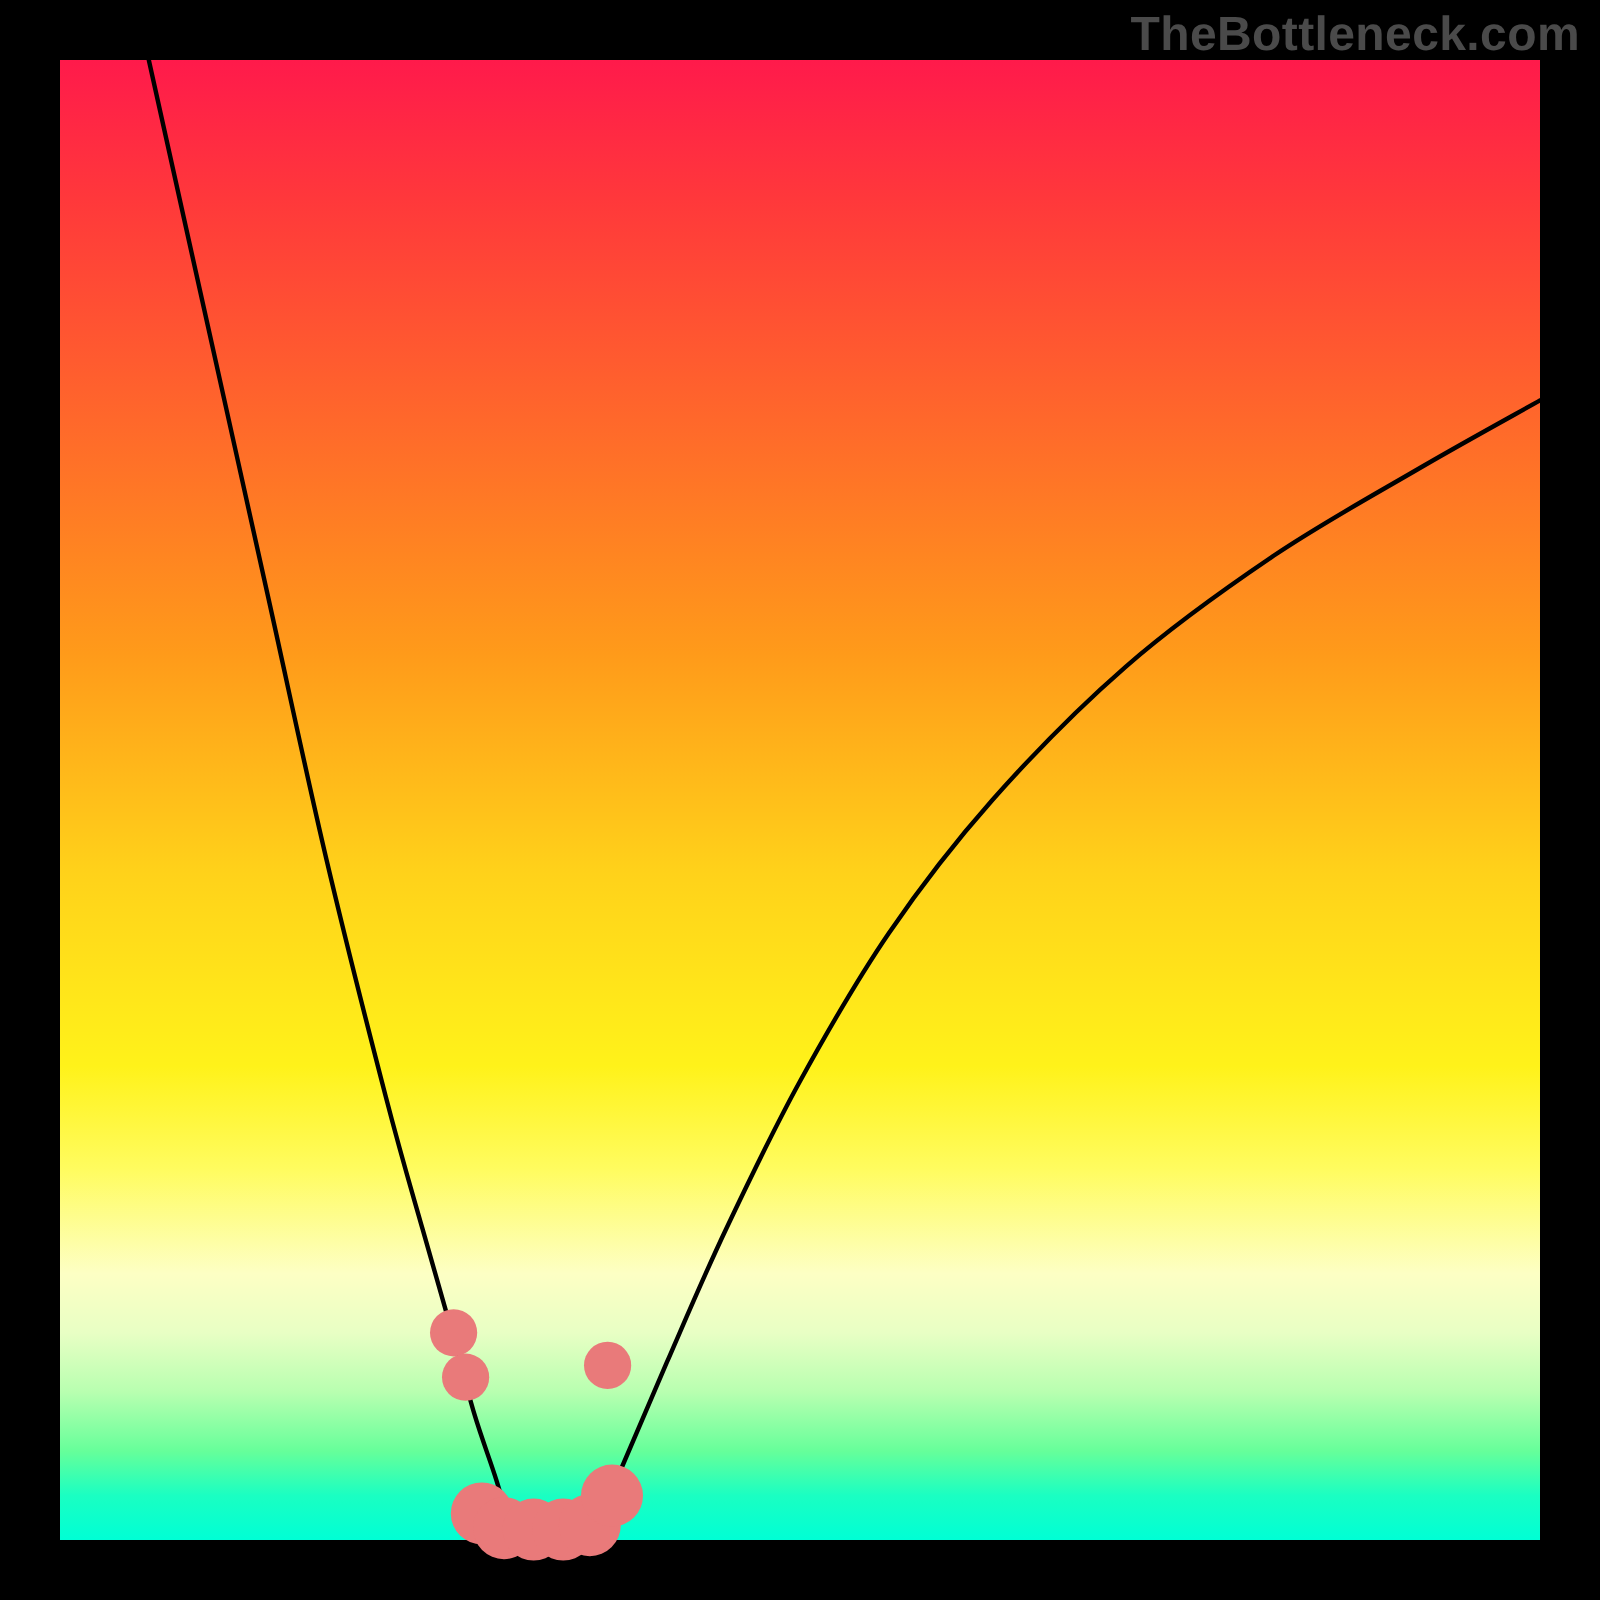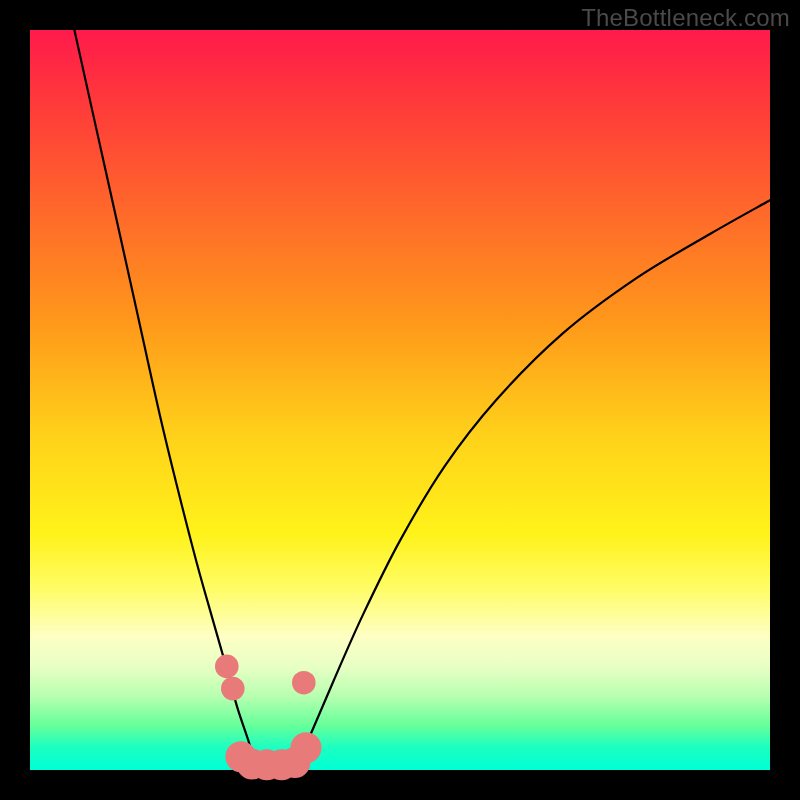--- a/index.html
+++ b/index.html
@@ -42,21 +42,21 @@
       #1affc2 97%,
       #00ffd5 100%
     );
   }
   .watermark {
     position: absolute;
     top: 4px;
     right: 10px;
     color: #4a4a4a;
     font-size: 24px;
-    font-weight: 400;
+    font-weight: 700;
     letter-spacing: 0.2px;
     user-select: none;
   }
   svg.overlay {
     position: absolute;
     left: 30px;
     top: 30px;
     width: 740px;
     height: 740px;
     overflow: visible;

